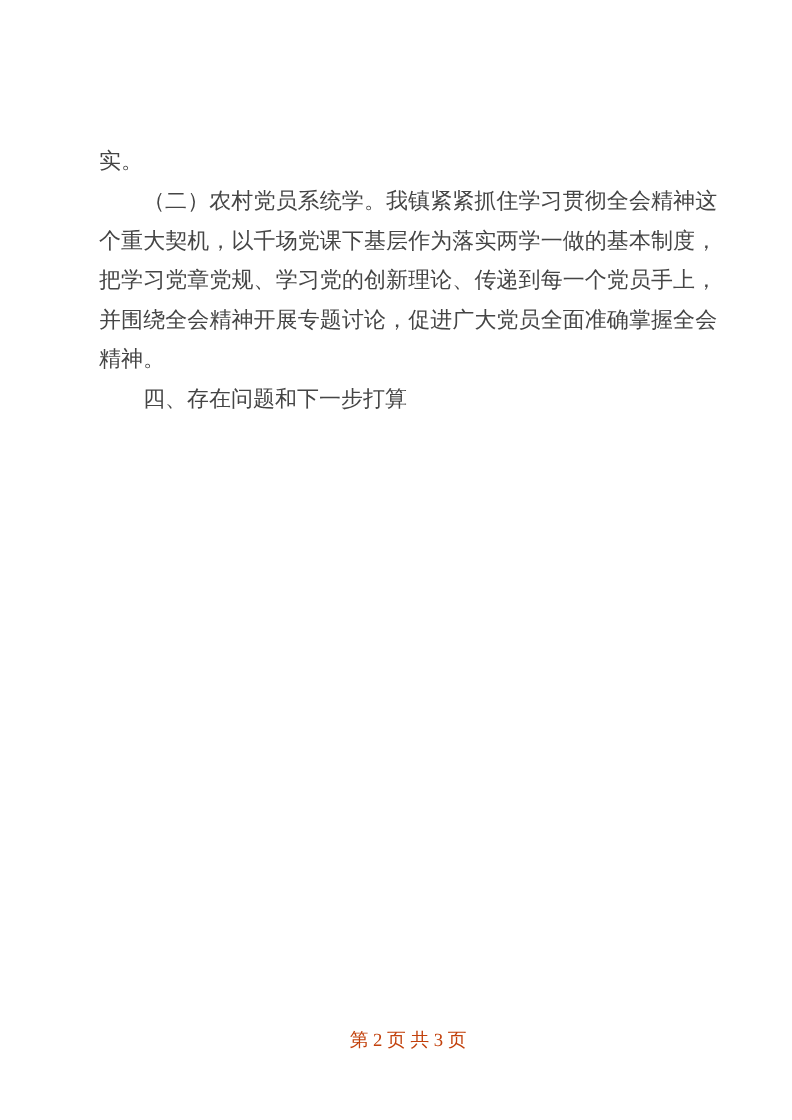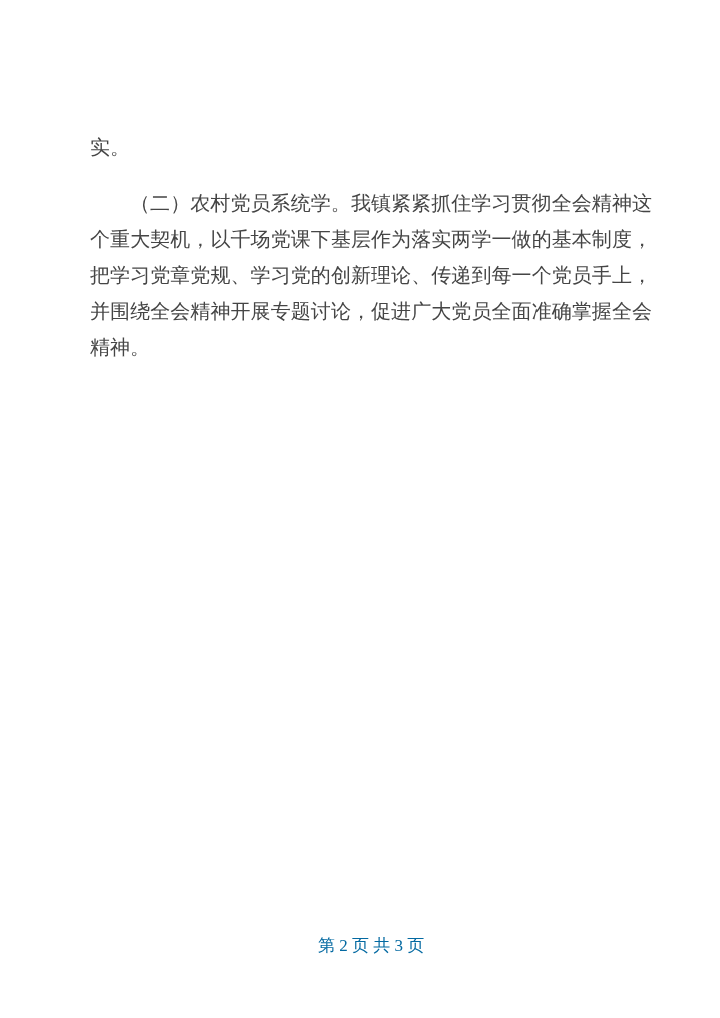--- a/index.html
+++ b/index.html
@@ -27,45 +27,45 @@
     padding: 0;
     font-size: 20px;
     line-height: 36px;
     color: #454545;
     text-align: justify;
     letter-spacing: 0;
     word-break: break-all;
   }
   .para.indent {
     text-indent: 2em;
-    margin-top: 20px;
   }
   .footer {
     position: absolute;
     left: 90px;
     top: 934px;
     width: 562px;
     text-align: center;
     font-size: 17px;
     line-height: 24px;
-    color: #0369a1;
+    color: #c2410c;
   }
 </style>
 </head>
 <body>
 
 <div class="page">
 
   <div class="content">
 
       <p class="para">实。</p>
 
       <p class="para indent">（二）农村党员系统学。我镇紧紧抓住学习贯彻全会精神这个重大契机，以千场党课下基层作为落实两学一做的基本制度，把学习党章党规、学习党的创新理论、传递到每一个党员手上，并围绕全会精神开展专题讨论，促进广大党员全面准确掌握全会精神。</p>
 
 
 
 
+      <p class="para indent">四、存在问题和下一步打算</p>
 
     </div>
 
   <div class="footer">第 2 页 共 3 页</div>
 
 </div>
 
 </body></html>

